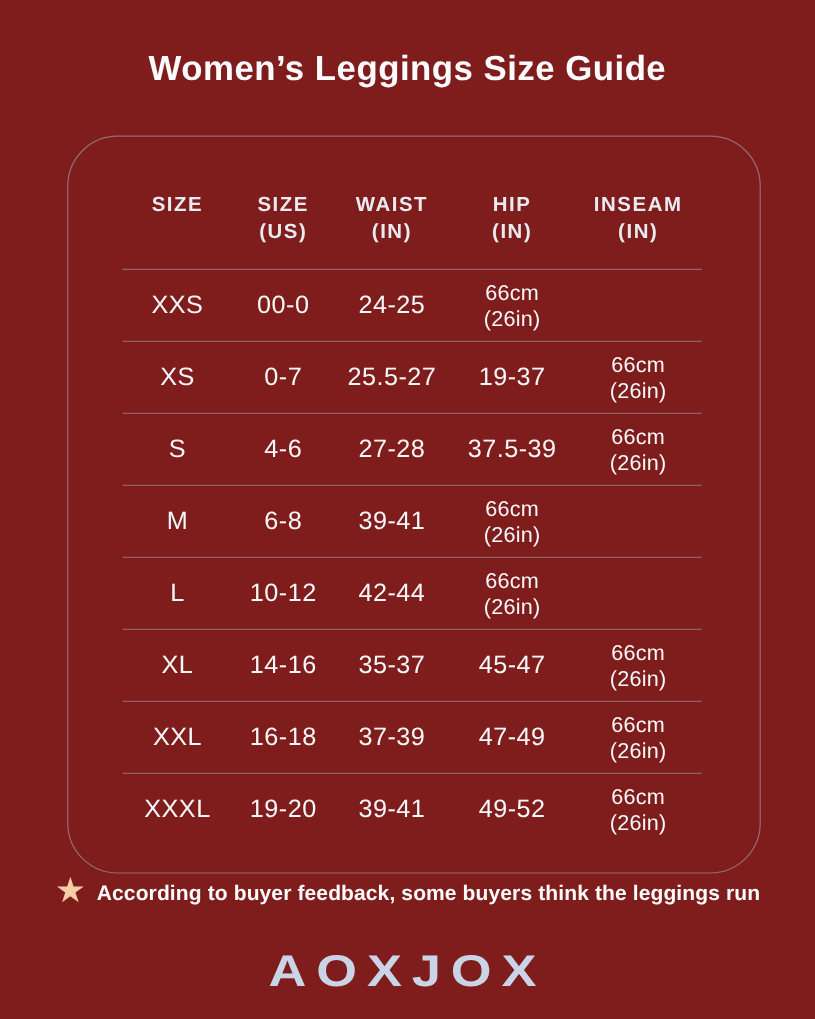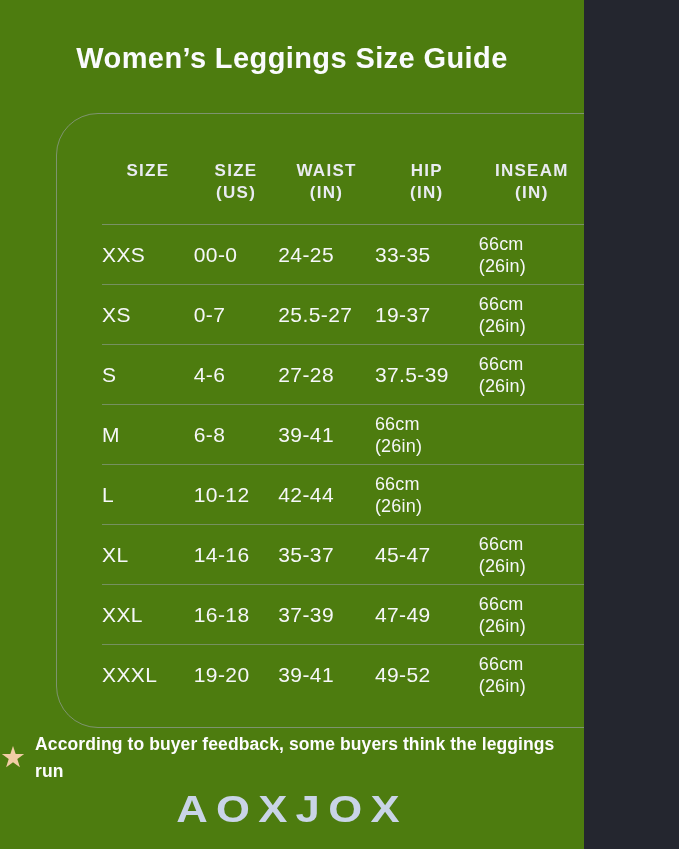--- a/index.html
+++ b/index.html
@@ -2,21 +2,21 @@
 <html><head>
 <meta charset="utf-8">
 <style>
   html,body { margin:0; padding:0; }
   body {
     width:679px; height:849px;
     background:#24262f;
     font-family:"Liberation Sans", sans-serif;
     -webkit-font-smoothing:antialiased;
   }
-  .page { position:relative; width:584px; height:849px; overflow:hidden; background:#4d7c0f; }
+  .page { position:relative; width:679px; height:849px; overflow:hidden; background:#7f1d1d; }
 
   .title {
     position:absolute; top:42px; left:0; width:100%;
     text-align:center;
     color:#fafbfd; font-size:29px; font-weight:bold; letter-spacing:0.4px;
   }
 
   .card {
     position:absolute; left:56px; top:113px;
     width:578px; height:615px;
@@ -41,21 +41,21 @@
     letter-spacing:1.3px; line-height:22px;
     white-space:pre;
   }
   .drow {
     height:59px;
     align-items:center;
     border-bottom:1px solid rgba(158,163,175,0.5);
   }
   .drow:last-child { border-bottom:none; }
   .dcell {
-    text-align:left;
+    text-align:center;
     color:#f6f7f9; font-size:21px; letter-spacing:0.4px;
   }
   .inseam { font-size:18px; line-height:22px; letter-spacing:0.2px; }
 
   .note {
     position:absolute; top:731px; left:0; width:100%;
     color:#fdfdfe; font-weight:bold; font-size:17.5px; line-height:27px;
     letter-spacing:0.1px;
   }
   .note-line1 {
@@ -90,21 +90,20 @@
         <div class="hcell"><span>SIZE</span><br><span>(US)</span></div>
         <div class="hcell"><span>WAIST</span><br><span>(IN)</span></div>
         <div class="hcell"><span>HIP</span><br><span>(IN)</span></div>
         <div class="hcell"><span>INSEAM</span><br><span>(IN)</span></div>
       </div>
 
       <div class="drow">
         <div class="dcell">XXS</div>
         <div class="dcell">00-0</div>
         <div class="dcell">24-25</div>
-        <div class="dcell">33-35</div>
         <div class="dcell inseam">
             <div>66cm</div>
             <div>(26in)</div>
           </div>
       </div>
 
       <div class="drow">
         <div class="dcell">XS</div>
         <div class="dcell">0-7</div>
         <div class="dcell">25.5-27</div>

